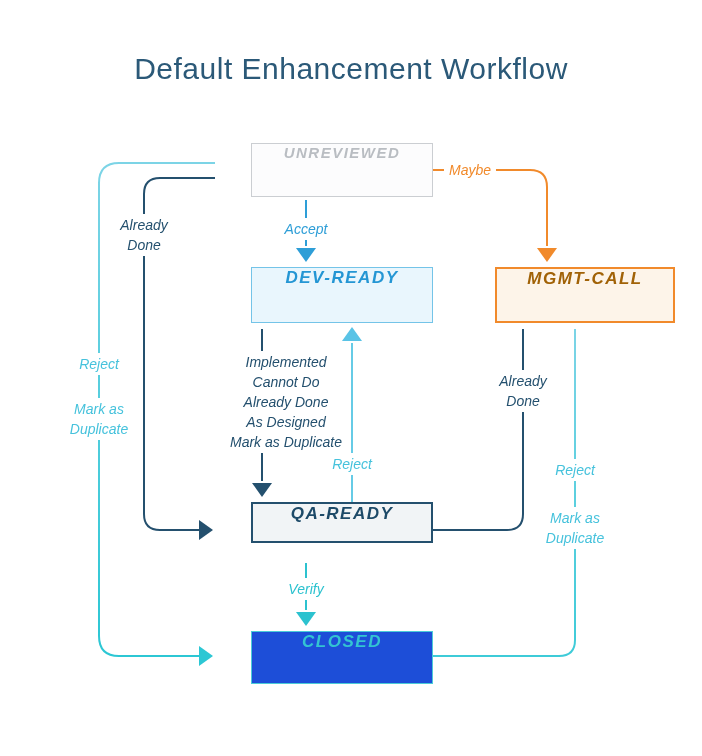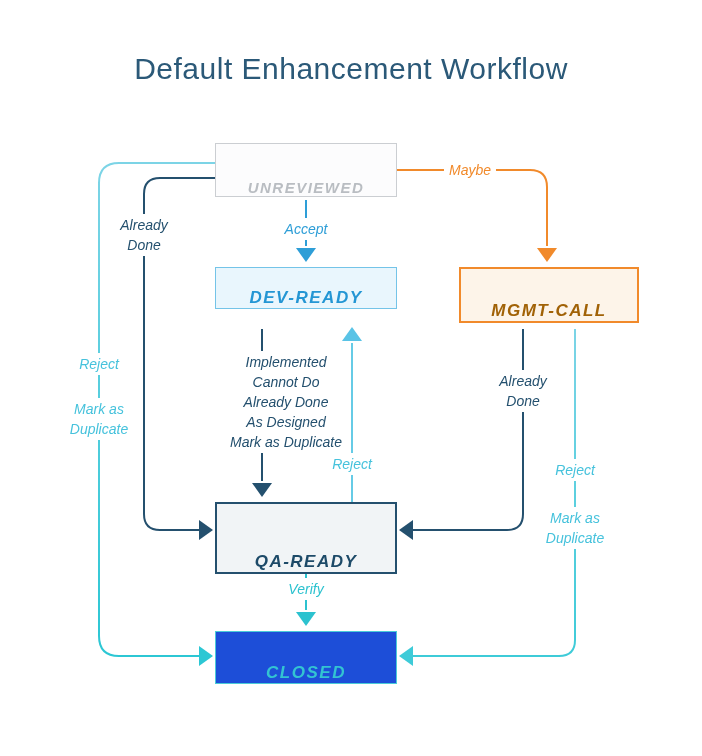--- a/index.html
+++ b/index.html
@@ -31,51 +31,52 @@
     position: absolute;
     left: 0;
     top: 0;
     width: 702px;
     height: 756px;
     pointer-events: none;
   }
   .node {
     position: absolute;
     display: flex;
-    align-items: flex-end;
+    align-items: flex-start;
     justify-content: center;
     font-style: italic;
     font-weight: 700;
     letter-spacing: 1.5px;
     box-sizing: border-box;
     z-index: 2;
+    margin-left: 36px;
   }
   .node-unreviewed {
     left: 215px; top: 143px; width: 182px; height: 54px;
     background: #fcfcfd;
     border: 1px solid #cbced2;
     color: #b9bdc2;
     font-size: 15px;
   }
   .node-dev-ready {
-    left: 215px; top: 267px; width: 182px; height: 42px;
+    left: 215px; top: 267px; width: 182px; height: 56px;
     background: #e9f6fd;
     border: 1px solid #74c4e8;
     color: #2496d4;
     font-size: 17px;
   }
   .node-mgmt-call {
     left: 459px; top: 267px; width: 180px; height: 56px;
     background: #fdf4e9;
     border: 2px solid #f18a2b;
     color: #a16207;
     font-size: 17px;
   }
   .node-qa-ready {
-    left: 215px; top: 502px; width: 182px; height: 72px;
+    left: 215px; top: 502px; width: 182px; height: 41px;
     background: #f1f4f6;
     border: 2px solid #24506e;
     color: #1d4a68;
     font-size: 17px;
   }
   .node-closed {
     left: 215px; top: 631px; width: 182px; height: 53px;
     background: #1d4ed8;
     border: 1px solid #4acbd8;
     color: #33c4d2;

